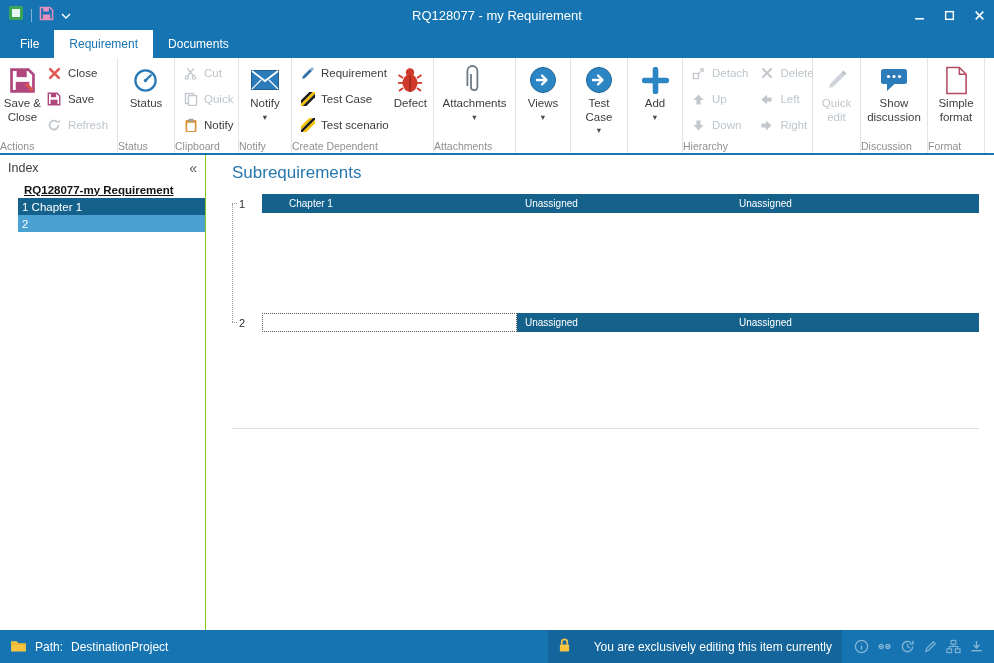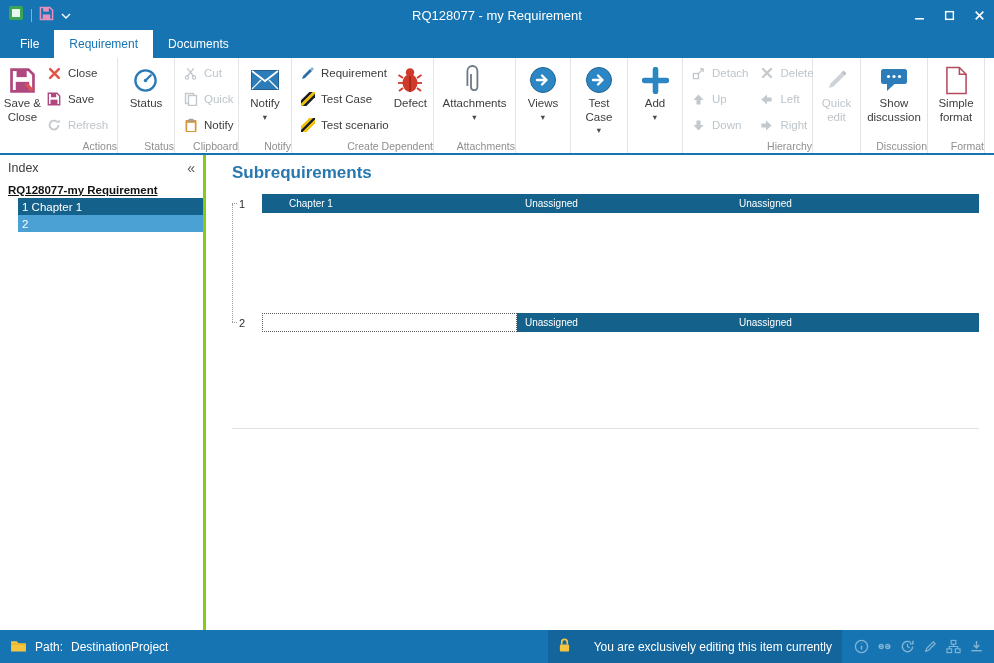--- a/index.html
+++ b/index.html
@@ -13,42 +13,42 @@
 .tb-controls{margin-left:auto;display:flex;z-index:1}
 .tb-ctl{width:30px;height:30px;display:flex;align-items:center;justify-content:center}
 
 .tabrow{flex:0 0 28px;background:var(--chrome,#1674b2);display:flex;padding-left:5px}
 .tab{display:flex;align-items:center;padding:0 15px;font-size:12px;color:#fff}
 .tab.active{background:#fff;color:var(--chrome,#1674b2)}
 
 .ribbon{flex:0 0 97px;border-bottom:2px solid var(--chrome,#1674b2);display:flex;background:#fff}
 .rgroup{position:relative;border-right:1px solid #e4e4e4;padding:2px 2px 14px}
 .rgroup-inner{display:flex;height:100%;justify-content:center}
-.rgroup-label{position:absolute;bottom:1px;left:0;right:0;text-align:right;font-size:10.5px;color:#8f8f8f;white-space:nowrap}
+.rgroup-label{position:absolute;bottom:1px;left:0;right:0;text-align:left;font-size:10.5px;color:#8f8f8f;white-space:nowrap}
 .vstack{display:flex;flex-direction:column}
 .sbtn{display:flex;align-items:center;gap:5px;height:26px;padding:0 5px;font-size:11.5px;color:#3d3d3d;white-space:nowrap}
 .sicon{width:17px;display:flex;justify-content:center}
 .bigbtn{display:flex;flex-direction:column;align-items:center;padding-top:3px;font-size:11.5px;color:#3d3d3d;text-align:center}
 .bicon{height:34px;display:flex;align-items:center;justify-content:center}
 .blabel{white-space:pre-line;line-height:1.18}
 .barrow{font-size:8.5px;margin-top:2px;color:#4a4a4a;line-height:1}
 .disabled,.disabled .blabel,.disabled span{color:#bdc5cb}
 
 .body{flex:1;display:flex;min-height:0}
-.sidebar{flex:0 0 206px;border-right:3px solid #84cc16;display:flex;flex-direction:column}
+.sidebar{flex:0 0 206px;border-right:1px solid #84cc16;display:flex;flex-direction:column}
 .sb-header{flex:0 0 26px;display:flex;align-items:center;padding:0 8px;font-size:12.5px;color:#3c3c3c}
 .sb-collapse{margin-left:auto;font-size:14px;color:#555}
-.titem{height:17px;display:flex;align-items:center;font-size:11.5px;padding-left:8px;white-space:nowrap;overflow:hidden}
+.titem{height:17px;display:flex;align-items:center;font-size:11.5px;padding-left:24px;white-space:nowrap;overflow:hidden}
 .titem.root{font-weight:bold;text-decoration:underline;color:#141414}
 .titem.lvl{margin-left:18px;padding-left:4px;color:#fff}
 .titem.dark{background:var(--row-dark,#14628c)}
 .titem.sel{background:var(--sel-light,#4ba0d4)}
 
 .main{flex:1;padding:8px 15px 0 26px;position:relative;background:#fff;min-width:0}
-.main-heading{font-size:17px;font-weight:700;color:var(--heading,#2878b0);margin-bottom:11px}
+.main-heading{font-size:17px;font-weight:400;color:var(--heading,#2878b0);margin-bottom:11px}
 .rows{position:relative}
 .rows::before{content:"";position:absolute;left:0;top:10px;height:118px;border-left:1px dotted #9a9a9a}
 .srow{display:flex;align-items:center;height:19px;position:relative}
 .srow::before{content:"";position:absolute;left:0;top:9px;width:5px;border-top:1px dotted #9a9a9a}
 .row-gap{height:100px}
 .srow-num{width:30px;padding-left:7px;font-size:11px;color:#2c2c2c}
 .srow-bar{display:flex;flex:1;height:19px}
 .cell{display:flex;align-items:center;background:var(--row-dark,#14628c);color:#fff;font-size:10px;overflow:hidden;white-space:nowrap}
 .cell.title{width:255px;padding-left:27px}
 .cell.c2{width:214px;padding-left:8px}

